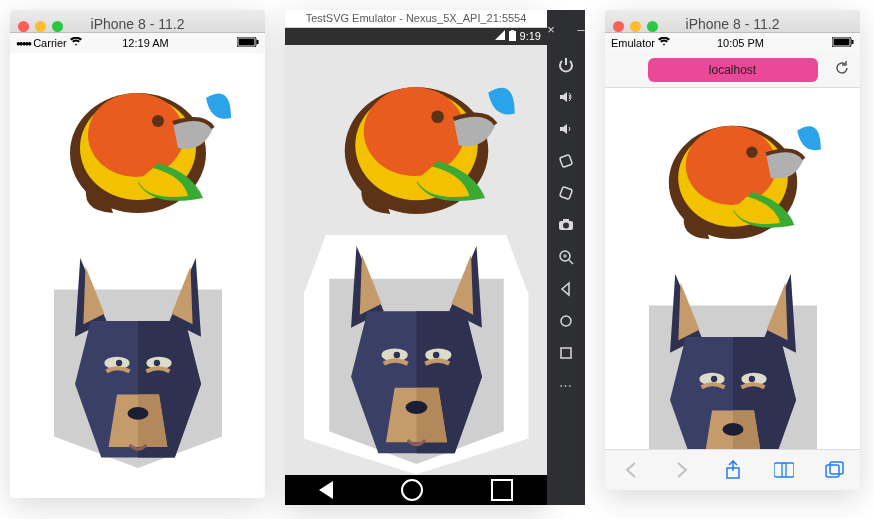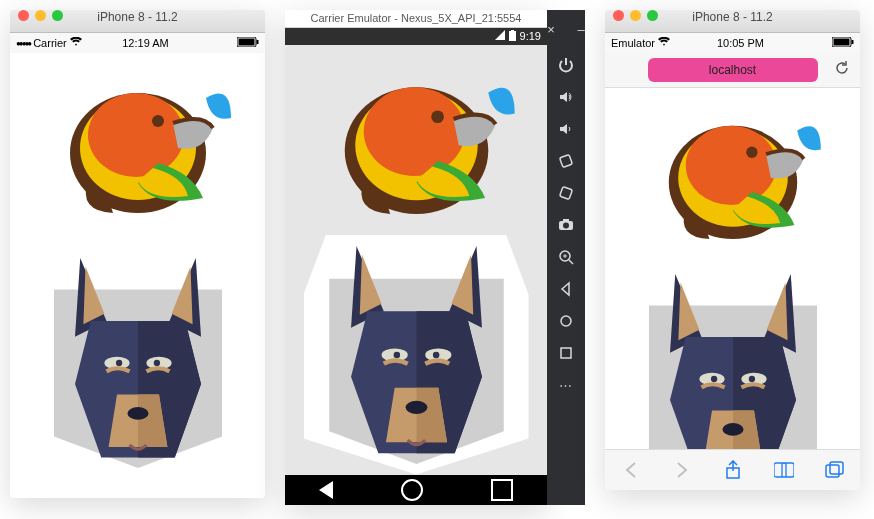--- a/index.html
+++ b/index.html
@@ -1,18 +1,18 @@
 <!DOCTYPE html>
 <html><head>
 <meta charset="utf-8">
 <style>
   html,body{margin:0;padding:0;font-family:-apple-system,Helvetica,Arial,sans-serif;background:#fff;}
   body{width:874px;height:519px;display:flex;gap:20px;align-items:flex-start;padding:10px;box-sizing:border-box;}
   .device{box-shadow:0 8px 30px rgba(0,0,0,.15);border-radius:4px;overflow:hidden;display:flex;flex-direction:column;background:#f0f0f0;}
-  .titlebar{height:22px;background:linear-gradient(#ececec,#dcdcdc);border-bottom:1px solid #bdbdbd;display:flex;align-items:flex-start;font-size:12px;color:#4c4c4c;position:relative;}
+  .titlebar{height:22px;background:linear-gradient(#ececec,#dcdcdc);border-bottom:1px solid #bdbdbd;display:flex;align-items:flex-end;font-size:14px;color:#4c4c4c;position:relative;}
   .traffic{display:flex;gap:6px;margin-left:8px;}
   .tl{width:11px;height:11px;border-radius:50%;}
   .tl.red{background:#ff5f57;}
   .tl.yellow{background:#ffbd2e;}
   .tl.green{background:#28c940;}
   .titlebar .title{position:absolute;left:0;right:0;text-align:center;pointer-events:none;}
   
   .ios-status{height:20px;background:#f8f8f8;display:flex;align-items:center;justify-content:space-between;font-size:11px;font-weight:500;padding:0 6px;color:#000;}
   .ios-status .center{position:absolute;left:16px;right:0;text-align:center;}
   .ios-status{position:relative;}
@@ -134,21 +134,21 @@
     <div class="dog-wrap">
       <svg width="210" height="260" viewBox="0 0 200 220">
           <use href="#dog"></use>
         </svg>
     </div>
   </div>
 </div>
 
 <div class="android-frame">
   <div class="device" style="width:262px;height:495px;border-radius:0;">
-    <div class="android-title">Carrier Emulator - Nexus_5X_API_21:5554</div>
+    <div class="android-title">TestSVG Emulator - Nexus_5X_API_21:5554</div>
     <div class="android-status">
       <span>
         <svg width="10" height="10" viewBox="0 0 10 10">
             <path d="M0 10 L10 0 V10 Z" fill="#fff"></path>
           </svg>
       </span>
       <span>
         <svg width="7" height="11" viewBox="0 0 7 11">
             <rect x="0" y="1" width="7" height="10" fill="#fff"></rect>
             <rect x="2" y="0" width="3" height="1" fill="#fff"></rect>

